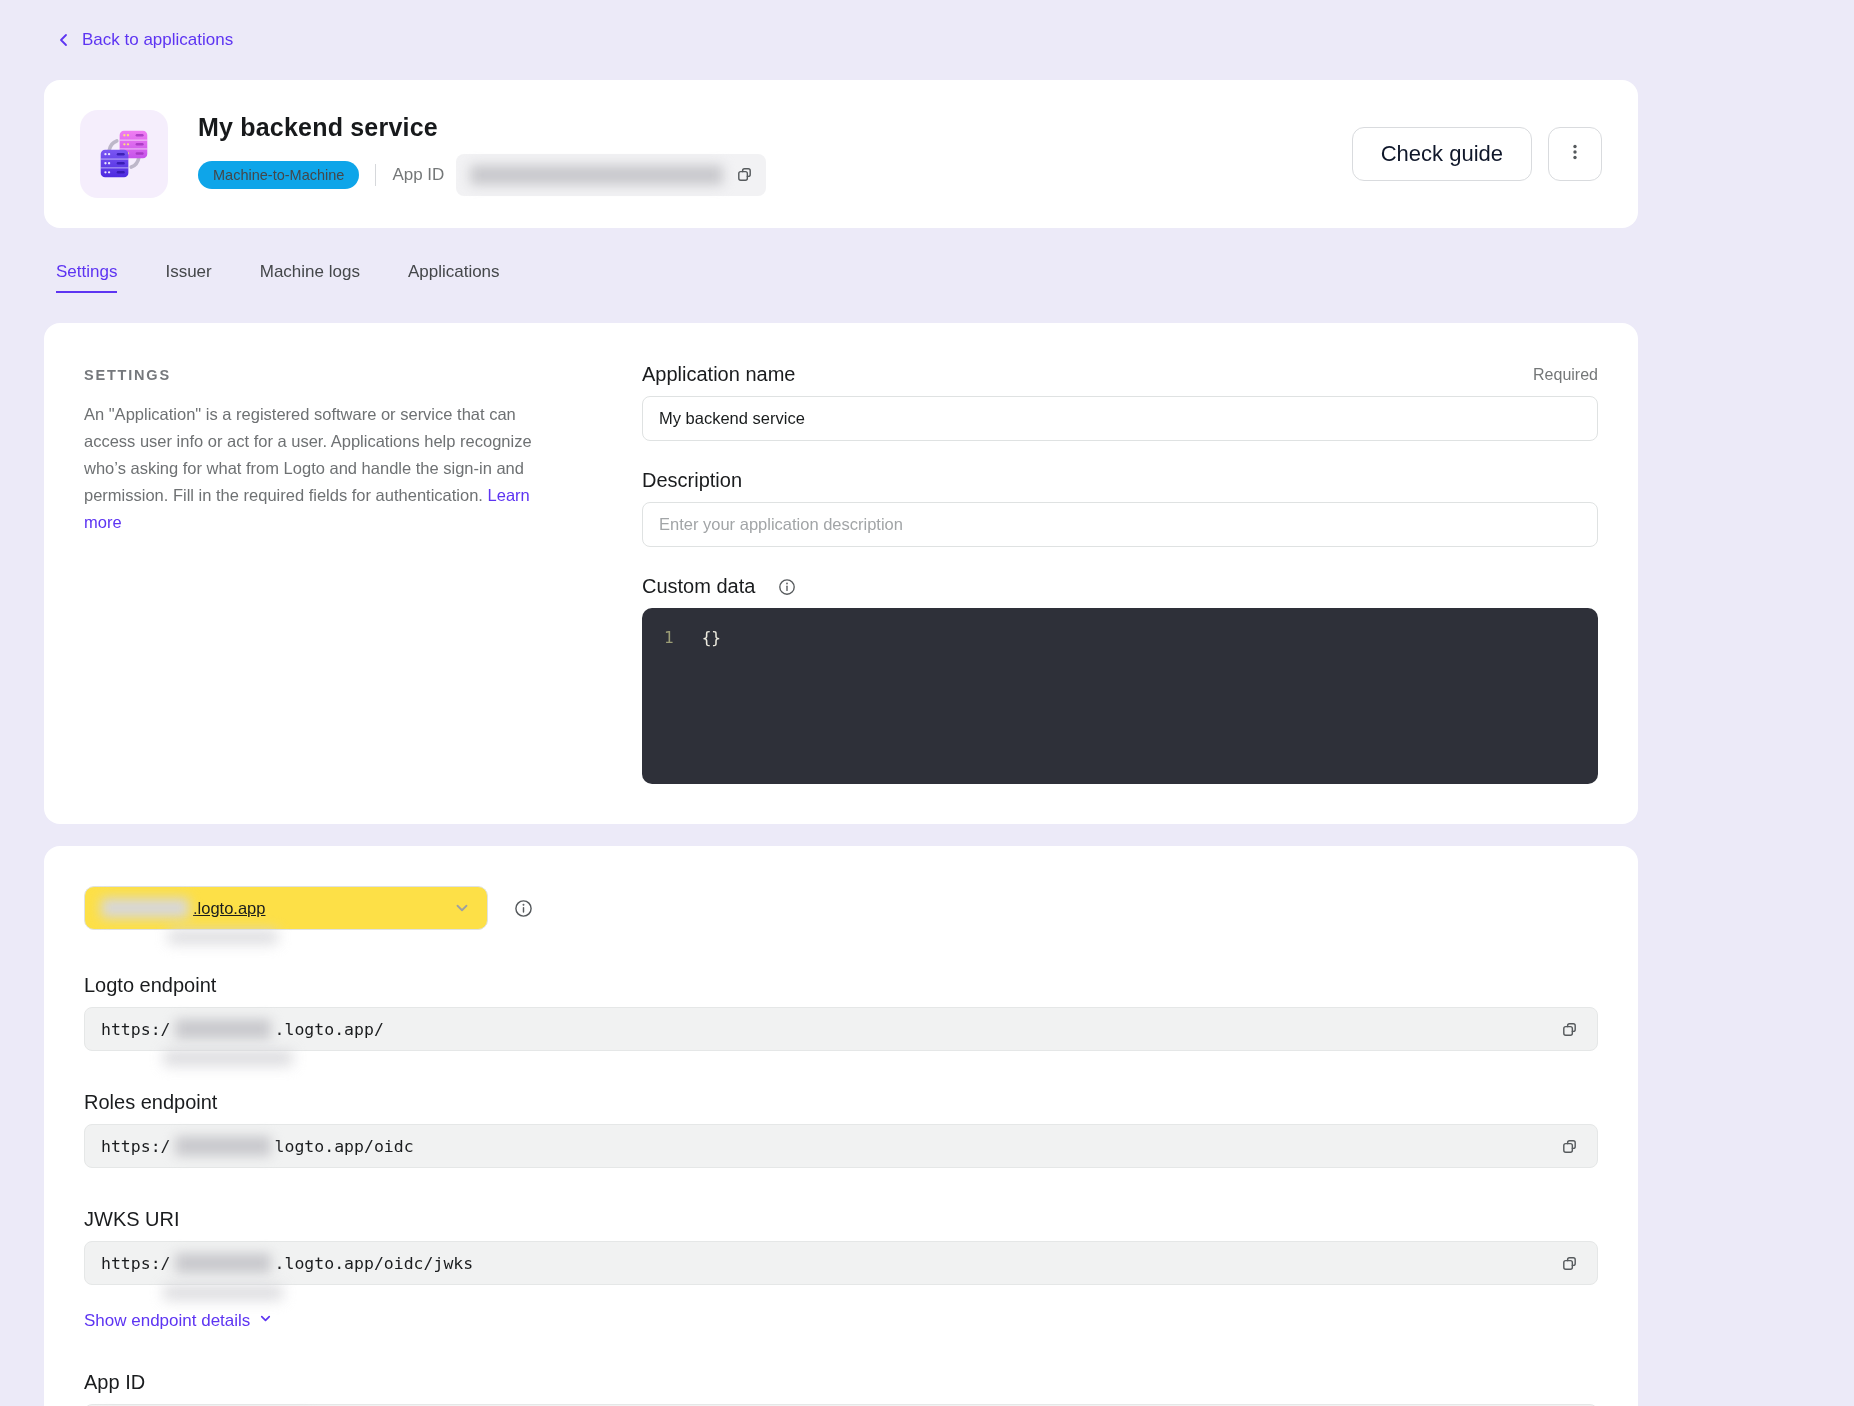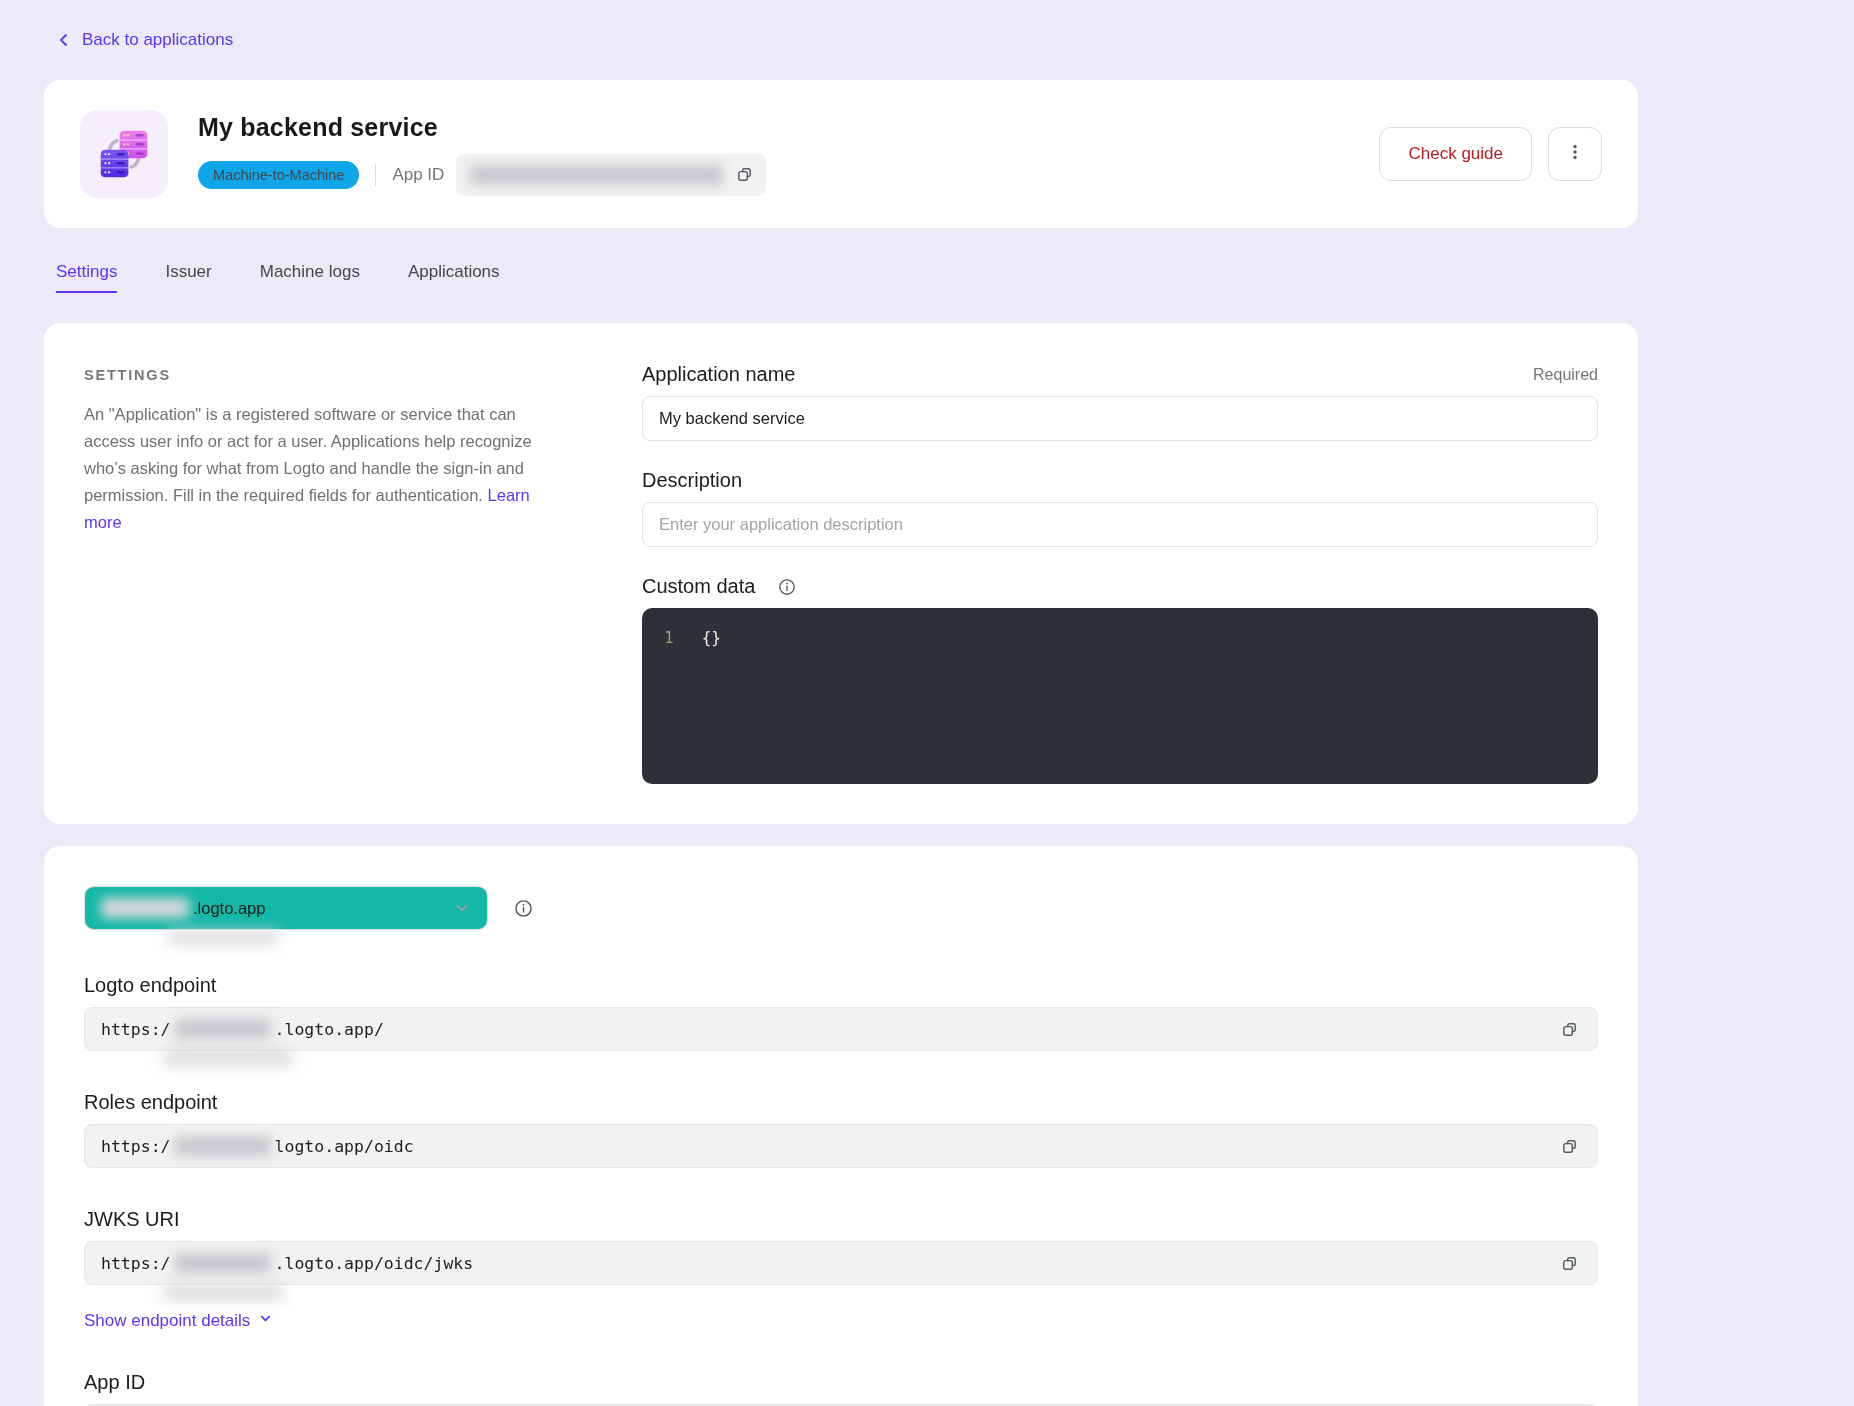--- a/index.html
+++ b/index.html
@@ -26,21 +26,21 @@
   .header-title { font-size:25px; font-weight:700; color:#17191b; letter-spacing:.2px; }
   .header-meta { display:flex; align-items:center; margin-top:12px; }
   .badge { background:#0ea5e9; color:#44474A; border-radius:16px; padding:6px 15px;
     font-size:14.5px; font-weight:500; white-space:nowrap; }
   .meta-divider { width:1px; height:22px; background:#D6D8DB; margin:0 16px; }
   .appid-label { font-size:17px; color:#747778; margin-right:12px; }
   .appid-pill { background:#F2F2F4; border-radius:8px; height:42px; width:310px;
     display:flex; align-items:center; padding:0 10px 0 14px; gap:10px; }
   .header-actions { display:flex; gap:16px; flex-shrink:0; }
   .btn { background:#fff; border:1px solid #D9DBDE; border-radius:12px; height:54px;
-    font-family:inherit; font-size:17px; font-weight:500; color:#b91c1c; cursor:pointer; }
+    font-family:inherit; font-size:22px; font-weight:500; color:#0f172a; cursor:pointer; }
   .btn-guide { padding:0 28px; }
   .btn-kebab { width:54px; display:flex; align-items:center; justify-content:center; }
 
   
   .redact { background:#c9c9cd; border-radius:3px; filter:blur(6px); }
   .redact.light { background:#d7d7da; }
   .smudge { position:absolute; background:#d3d3d7; filter:blur(7px); opacity:.8; border-radius:4px; }
 
   
   .tabs { display:flex; gap:48px; margin:34px 0 0 12px; }
@@ -70,22 +70,22 @@
 
   
   .editor { background:#2E3039; border-radius:10px; height:176px; padding:18px 20px 0 22px;
     font-family:"DejaVu Sans Mono", monospace; font-size:16px; }
   .editor-line { display:flex; gap:28px; line-height:24px; }
   .editor-ln { color:#9C9D76; }
   .editor-code { color:#ECEADF; }
 
   
   .select-row { display:flex; align-items:center; gap:26px; margin-bottom:44px; position:relative; }
-  .select { width:404px; height:44px; background:#14b8a6; border:1px solid #DFE2E2; border-radius:10px;
-    display:flex; align-items:center; padding:0 16px; font-size:16.5px; color:#191C1D; cursor:pointer; }
+  .select { width:404px; height:44px; background:#fde047; border:1px solid #DFE2E2; border-radius:10px;
+    display:flex; align-items:center; padding:0 16px; font-size:16.5px; color:#191C1D; cursor:pointer;text-decoration:underline; }
   .select .chev { margin-left:auto; color:#9DA0A3; display:flex; }
   .mono-group { margin-bottom:40px; position:relative;margin-top:17px; }
   .mono-field { position:relative; width:100%; height:44px; background:#F1F2F2; border:1px solid #E5E7E7;
     border-radius:8px; display:flex; align-items:center; padding:0 16px;
     font-family:"DejaVu Sans Mono", monospace; font-size:16.5px; color:#1A1C1E; }
   .copy-btn { margin-left:auto; background:none; border:none; color:#565A5D; cursor:pointer;
     display:flex; align-items:center; padding:2px; }
   .r-inline { width:96px; height:20px; margin:0 4px; flex-shrink:0; }
   .show-details { display:flex; align-items:center; gap:8px; width:max-content;
     color:#5D34F2; font-size:17px; font-weight:500; margin:-14px 0 30px; cursor:pointer; }

